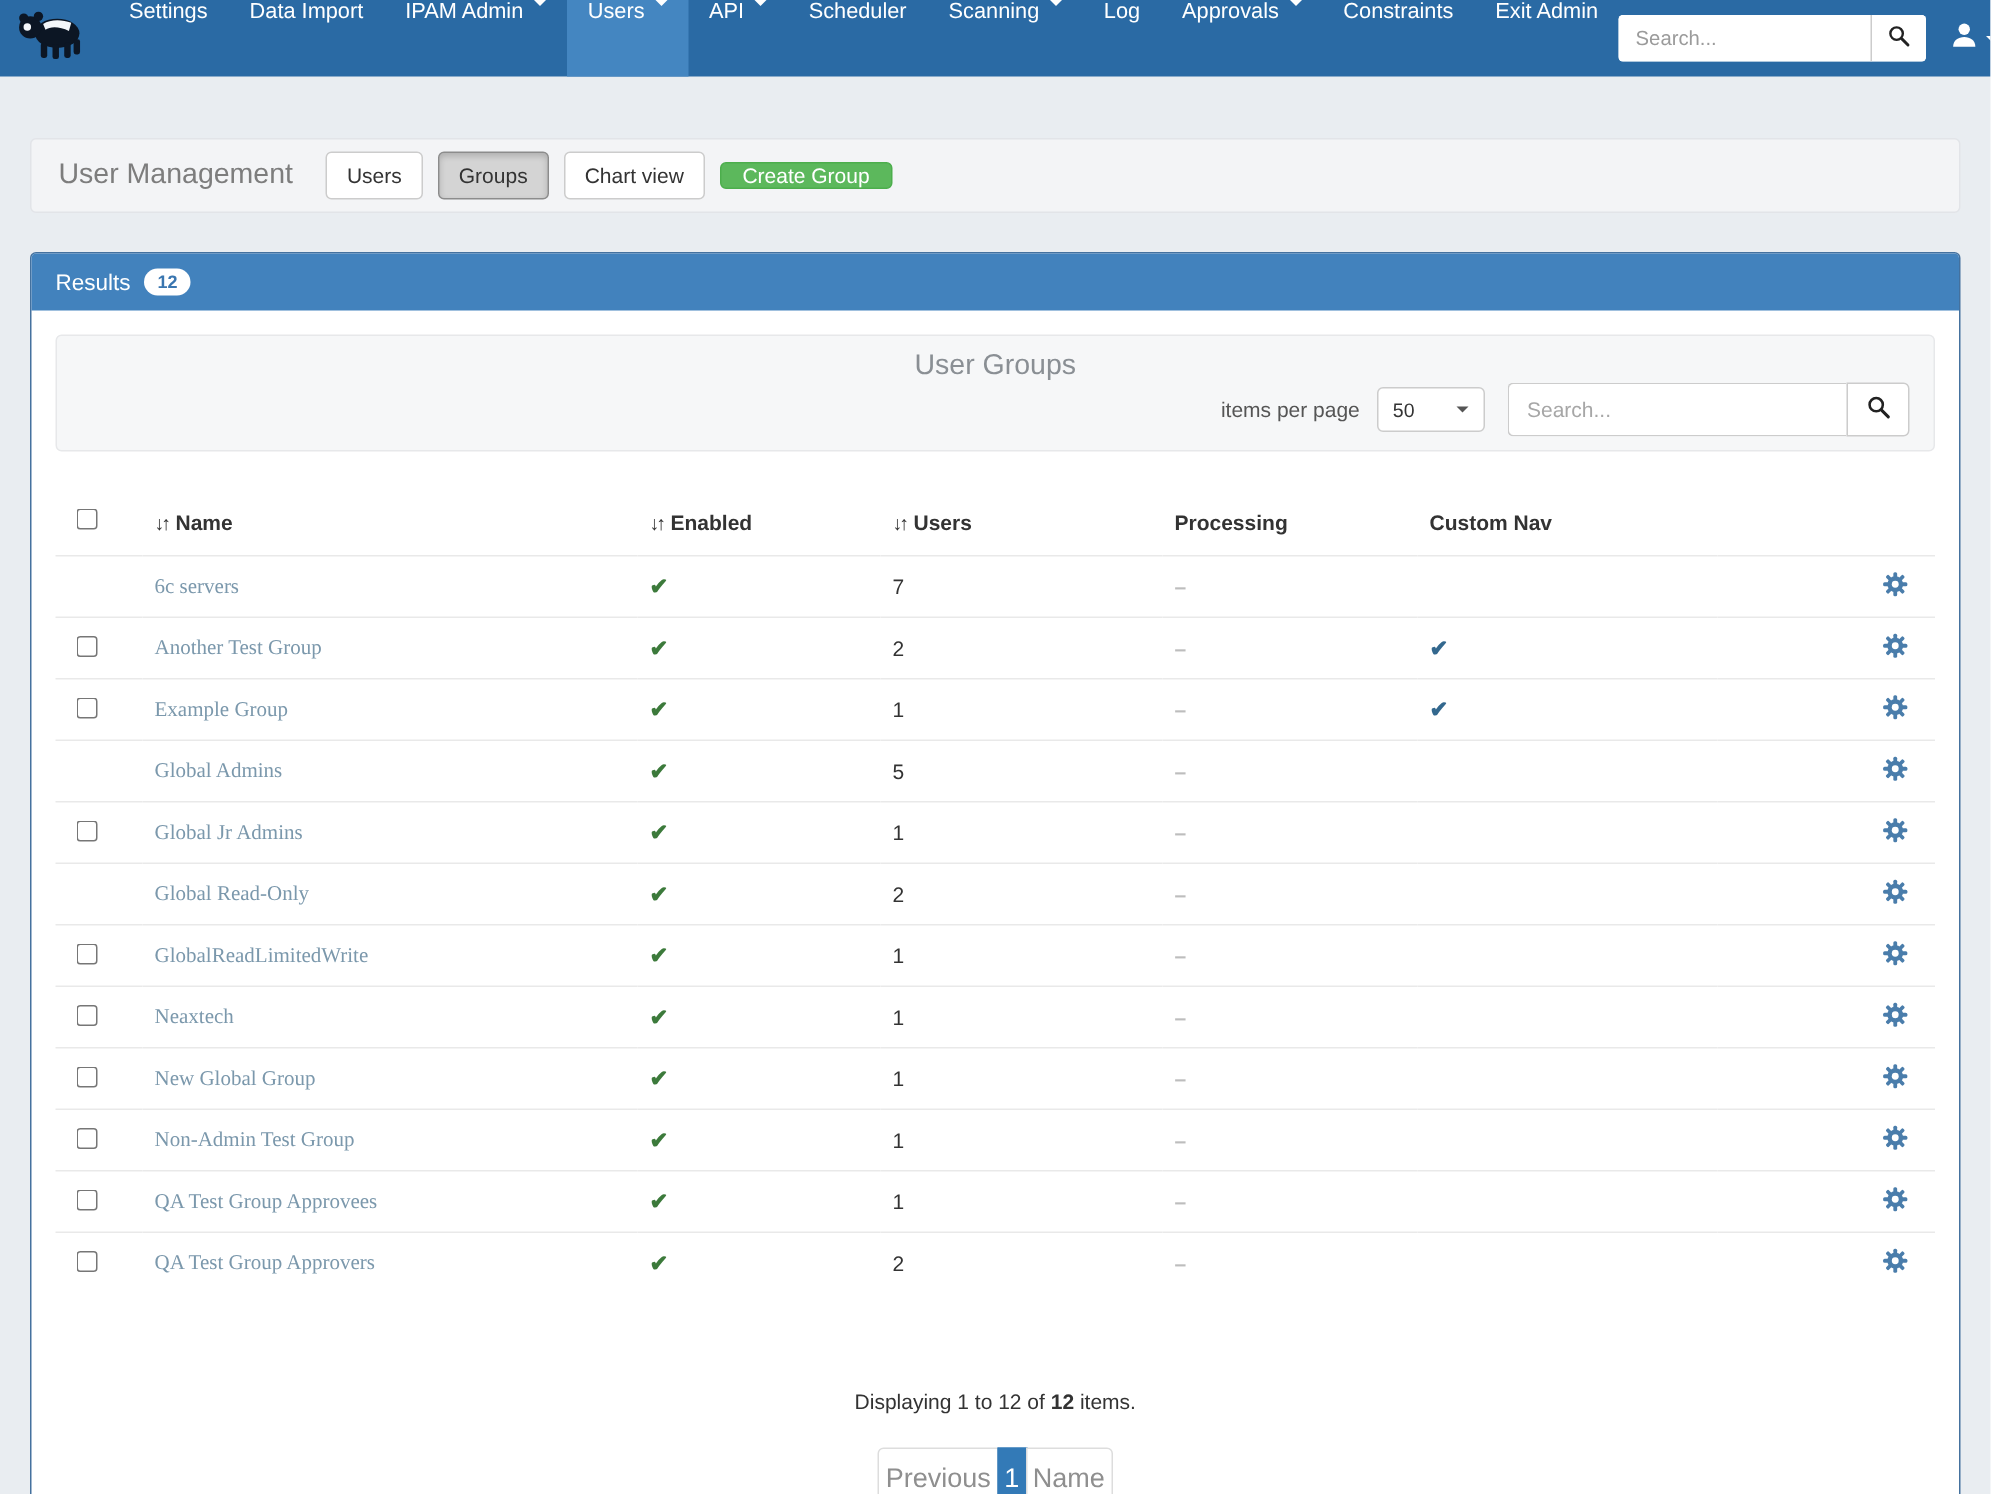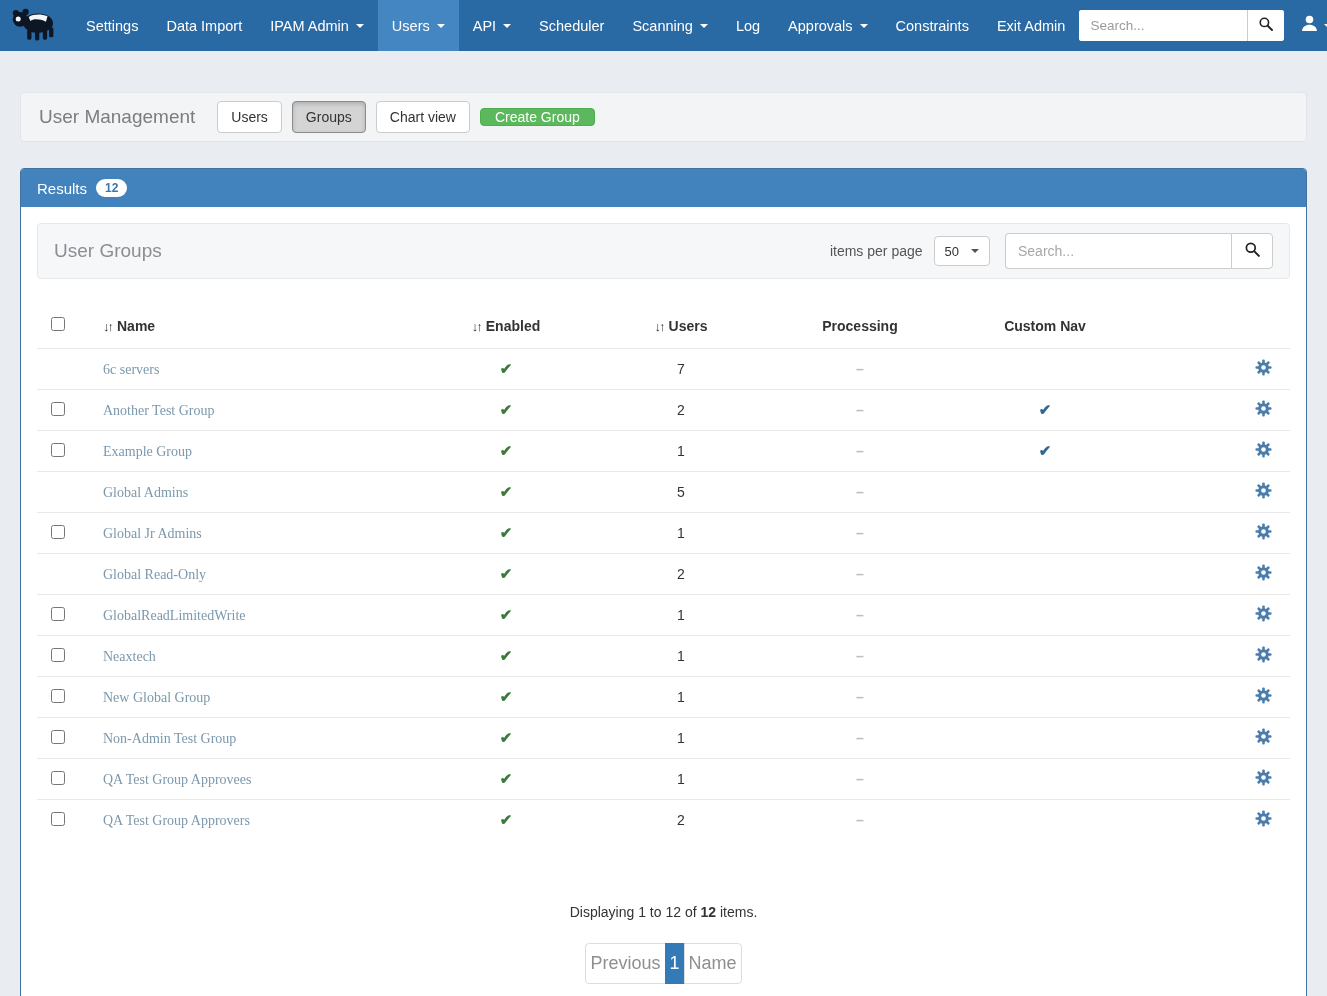--- a/index.html
+++ b/index.html
@@ -11,21 +11,21 @@
     color:#333;
   }
   
   .navbar {
     height:51px; background:#2a6aa4;
     display:flex; align-items:stretch; padding:0 8px 0 4px;
   }
   .logo-wrap { display:flex; align-items:center; padding:0 12px 0 6px; }
   .nav-items { display:flex; align-items:stretch; }
   .nav-item {
-    display:flex; align-items:center; gap:7px;
+    display:flex; gap:7px;
     padding:0 14px; color:#fff; font-size:14.5px; cursor:pointer; white-space:nowrap;
   }
   .nav-item.active { background:#4486c1; }
   .caret {
     width:0; height:0; display:inline-block;
     border-left:4px solid transparent; border-right:4px solid transparent;
     border-top:4px solid #fff;
   }
   .nav-right { margin-left:auto; display:flex; align-items:center; gap:12px; }
   .nav-search { display:flex; height:31px; border-radius:3px; overflow:hidden; background:#fff; }
@@ -62,49 +62,49 @@
     background:#4282bd; color:#fff; padding:10px 16px; font-size:15px;
     border-radius:3px 3px 0 0; display:flex; align-items:flex-end; gap:9px;
   }
   .count-badge {
     background:#fff; color:#3a76b0; border-radius:11px; padding:3px 9px;
     font-size:12px; font-weight:bold; line-height:1;
   }
   .results-body { padding:16px 16px 0 16px; }
   .groups-toolbar {
     background:#f6f7f8; border:1px solid #e7e8ea; border-radius:4px;
-    padding:9px 16px; display:flex; align-items:center;
+    padding:9px 16px; display:flex; align-items:center;flex-direction:column;
   }
   .groups-title { font-size:19px; color:#8a8f94; }
   .toolbar-right { margin-left:auto; display:flex; align-items:center; }
   .ipp-label { font-size:14px; color:#555; margin-right:11px; }
   .ipp-select {
     background:#fff; border:1px solid #ccc; border-radius:4px; height:30px;
-    padding:0 10px; display:flex; align-items:center; gap:12px; font-size:13px;
+    padding:0 10px; display:flex; align-items:center; gap:28px; font-size:13px;
     color:#333; margin-right:15px; cursor:pointer;
   }
   .ipp-select .caret { border-top-color:#555; }
   .table-search { display:flex; height:36px; }
   .table-search input {
     width:226px; border:1px solid #ccc; border-right:none; border-radius:4px 0 0 4px;
     padding:0 12px; font-size:14px; outline:none; color:#333;
     font-family:"Liberation Sans", sans-serif;
   }
   .table-search input::placeholder { color:#a7a7a7; }
   .table-search button {
     width:42px; background:#fff; border:1px solid #ccc; border-radius:0 4px 4px 0;
     display:flex; align-items:center; justify-content:center; cursor:pointer;
   }
   
   table.groups-table { width:100%; border-collapse:collapse; margin-top:28px; }
   .groups-table th {
     font-size:14px; font-weight:bold; color:#333; text-align:left;
     padding:10px 8px 14px 8px; white-space:nowrap;
   }
-  .groups-table th.center, .groups-table td.center { text-align:center; }
+  .groups-table th.center, .groups-table td.center { text-align:left; }
   .groups-table td { font-size:14px; padding:10px 8px; height:39px; }
   .groups-table tbody tr { border-top:1px solid #e9e9e9; }
   .sort-glyph { font-weight:bold; letter-spacing:-2px; margin-right:5px; font-size:13px; }
   .name-link { color:#7b98ac; text-decoration:none; cursor:pointer;font-family:Liberation Serif, serif; }
   .check-green { color:#3c7a3b; font-weight:bold; font-size:15px; }
   .check-blue { color:#33688e; font-weight:bold; font-size:15px; }
   .dash { color:#bdbdbd; font-weight:bold; }
   .gear-cell { text-align:right; padding-right:18px !important; }
   .gear-btn { cursor:pointer; display:inline-block; line-height:0; }
   input[type="checkbox"] { width:14px; height:14px; margin:0 0 0 6px; cursor:pointer; }

